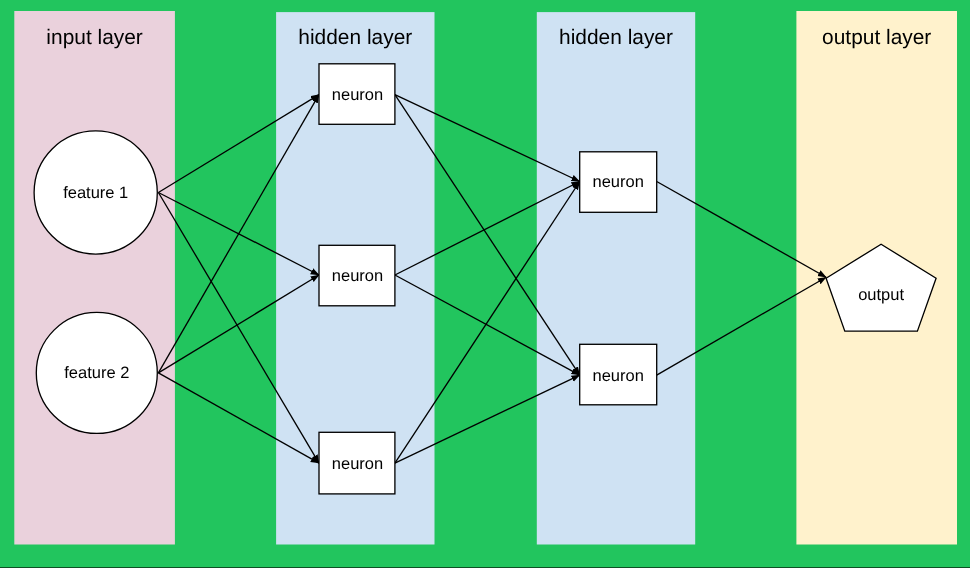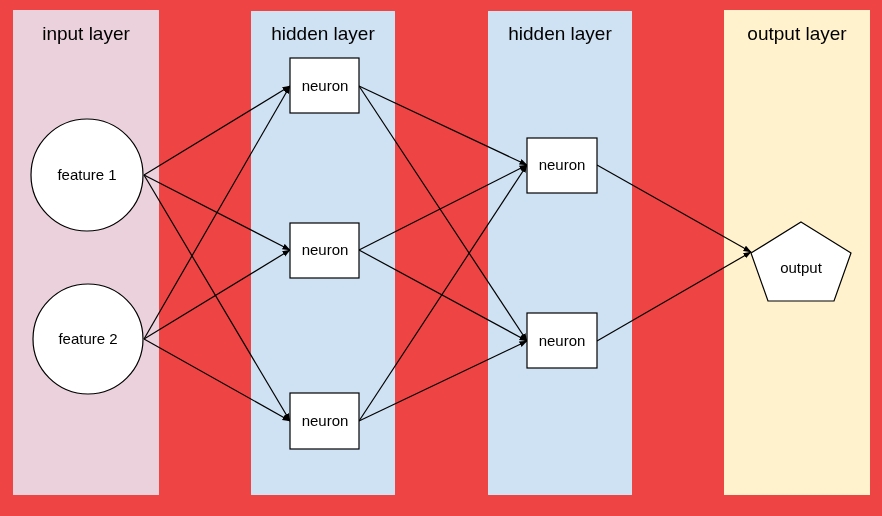--- a/index.html
+++ b/index.html
@@ -1,19 +1,19 @@
 <!DOCTYPE html>
 <html><head>
 <meta charset="utf-8">
 <style>
   html,body{margin:0;padding:0;background:#000;}
   .stage{
     position:relative;
     width:882px;height:516px;
-    background:#ef4444;
+    background:#22c55e;
     overflow:hidden;
   }
   svg text{
     font-family:"Liberation Sans", sans-serif;
     fill:#000;
   }
   .layer-title{font-size:19px;text-anchor:middle;}
   .node-label{font-size:15px;text-anchor:middle;}
   .edge{stroke:#000000;stroke-width:1.2;fill:none;}
   .node{fill:#ffffff;stroke:#000000;stroke-width:1.2;}

